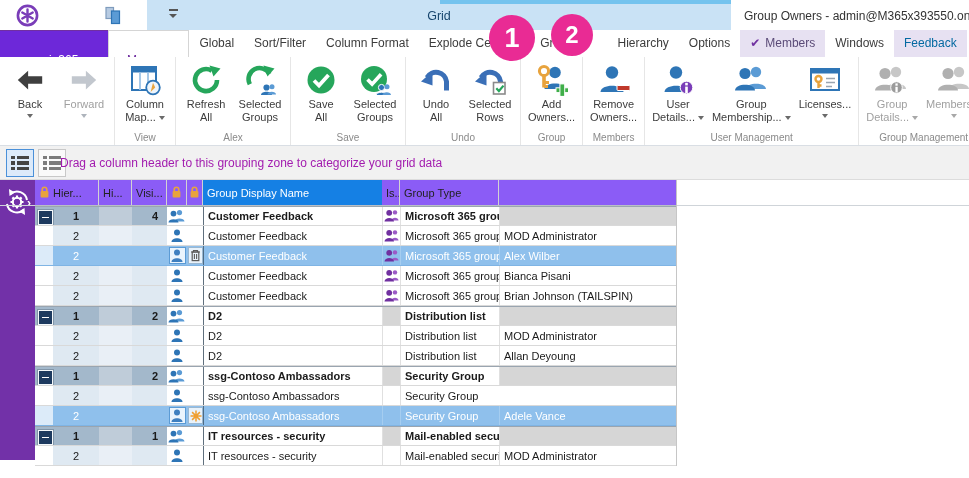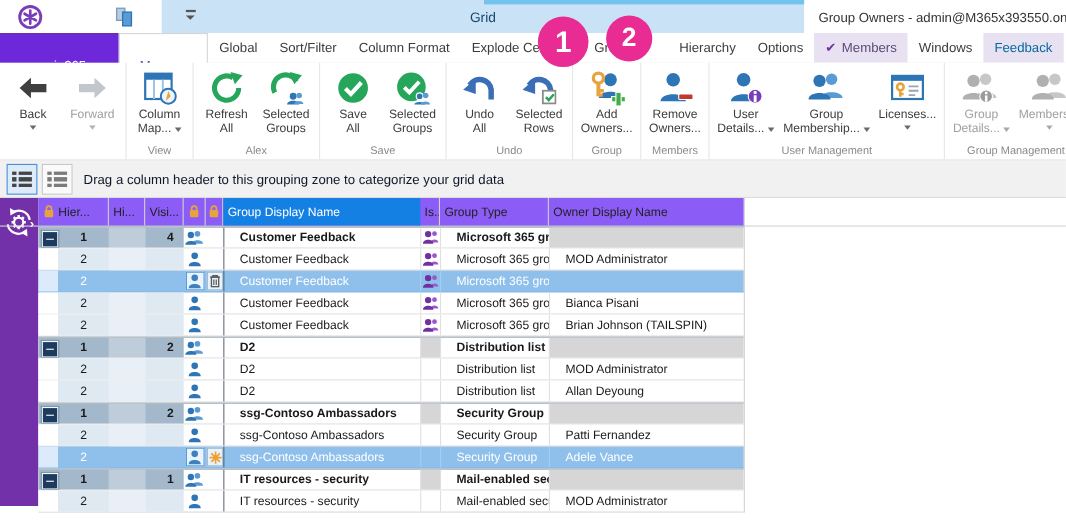--- a/index.html
+++ b/index.html
@@ -53,39 +53,39 @@
     border-bottom:1px solid #dcdcdc;box-sizing:border-box}
   .gz-btn{position:absolute;top:3px;width:28px;height:28px;box-sizing:border-box;background:#fafafa;
     border:1px solid #c8c8c8;display:flex;align-items:center;justify-content:center}
   #gz-btn1{left:6px;background:#dceafa;border:1.5px solid #4a90d9}
   #gz-btn2{left:38px}
   .gz-ic{display:flex;flex-direction:column;gap:2.5px}
   .gz-ic .r{display:flex;gap:2px;align-items:center}
   .gz-ic .sq{width:3.2px;height:3.2px;background:#444}
   .gz-ic .bar{width:12px;height:3.2px;background:#444}
   .gz-ic.gray .sq,.gz-ic.gray .bar{background:#7c7c7c}
-  #gz-text{position:absolute;left:76px;top:0;height:38px;line-height:34px;font-size:12px;color:#0f172a}
+  #gz-text{position:absolute;left:60px;top:0;height:38px;line-height:34px;font-size:12px;color:#a21caf}
   
   #sidebar{position:absolute;left:0;top:180px;width:35px;height:280px;background:#7231a8}
   #sidebar-gear{position:absolute;left:1px;top:6px;width:32px;height:32px}
   #sidebar-chevron{position:absolute;left:27px;top:16px;color:#fff;font-size:12px;font-weight:bold}
   
   #grid{position:absolute;left:35px;top:180px;width:641px}
   #grid-right-line{position:absolute;left:676px;top:180px;width:1px;height:286px;background:#c6c6c6}
   #header-underline{position:absolute;left:0;top:205px;width:969px;height:1px;background:#cfd4d9}
   .hrow{display:flex;height:26px;box-sizing:border-box;background:#8b5cf6;border-bottom:1px solid #b9bfc6}
   .hcell{display:flex;align-items:center;font-size:11px;color:#222;box-sizing:border-box;
     border-right:1px solid #d2d2d2;padding-left:4px;white-space:nowrap;overflow:hidden}
   .hcell.sel{background:#1580e4;color:#fff;border-right-color:#1580e4}
   .c-hier{width:64px}.c-hi{width:33px}.c-visi{width:35px}.c-pa{width:20px}.c-pb{width:16px}
   .c-name{width:179px}.c-is{width:18px}.c-type{width:99px}.c-owner{width:177px}
   .gr{display:flex;height:20px;box-sizing:border-box;border-bottom:1px solid #d9d9d9;font-size:11px;
     color:#1a1a1a;background:#fff}
   .gr .cell{box-sizing:border-box;display:flex;align-items:center;white-space:nowrap;overflow:hidden}
-  .gr .c-name,.gr .c-type,.gr .c-owner{padding-left:14px}
+  .gr .c-name,.gr .c-type,.gr .c-owner{padding-left:4px}
   .gr .c-name{border-left:1px solid #5f6f7d}
   .gr .c-type,.gr .c-owner,.gr .c-is{border-left:1px solid #e0e0e0}
   .gr .c-hier{justify-content:flex-end;padding-right:20px;position:relative}
   .gr .c-visi{justify-content:flex-end;padding-right:9px}
   
   .gr.group{border-top:1px solid #9aa5b0;font-weight:bold}
   .gr.group .c-hier{background:#a3b8cb}
   .gr.group .c-hi{background:#bfccd9}
   .gr.group .c-visi{background:#a3b8cb}
   .gr.group .c-owner{background:#d6d6d6}
@@ -523,23 +523,20 @@
     </div>
     <div class="hcell c-name sel">
         <span>Group Display Name</span>
       </div>
     <div class="hcell c-is">
         <span>Is...</span>
       </div>
     <div class="hcell c-type">
         <span>Group Type</span>
       </div>
-    <div class="hcell c-owner" style="border-right:none">
-        <span>Owner Display Name</span>
-      </div>
   </div>
   <div>
       <div class="gr group teams">
     <div class="cell c-hier">
       <span class="exp">
             <span class="minus"></span>
           </span>
       <span>1</span>
     </div>
     <div class="cell c-hi"></div>
@@ -654,20 +651,23 @@
       <svg class="i-teams" width="15" height="14" viewBox="0 0 15 14">
         <circle cx="11" cy="3.4" r="2.2" fill="#9b59c7"></circle>
         <path d="M7.5 11.5c0-3.8 7-3.8 7 0z" fill="#9b59c7"></path>
         <circle cx="5.2" cy="3.8" r="2.9" fill="#7030a0"></circle>
         <path d="M0.5 12.5c0-4.8 9.5-4.8 9.5 0z" fill="#7030a0"></path>
       </svg>
     </div>
     <div class="cell c-type">
           <span>Microsoft 365 group</span>
         </div>
+    <div class="cell c-owner">
+          <span>Alex Wilber</span>
+        </div>
   </div>
       <div class="gr child teams">
     <div class="cell c-hier">
 
       <span>2</span>
     </div>
     <div class="cell c-hi"></div>
     <div class="cell c-visi">
           <span></span>
         </div>
@@ -913,23 +913,20 @@
       
     </div>
     <div class="cell c-name">
           <span>ssg-Contoso Ambassadors</span>
         </div>
     <div class="cell c-is">
       
     </div>
     <div class="cell c-type">
           <span>Security Group</span>
-        </div>
-    <div class="cell c-owner">
-          <span>Patti Fernandez</span>
         </div>
   </div>
       <div class="gr selected b-star">
     <div class="cell c-hier">
 
       <span>2</span>
     </div>
     <div class="cell c-hi"></div>
     <div class="cell c-visi">
           <span></span>

